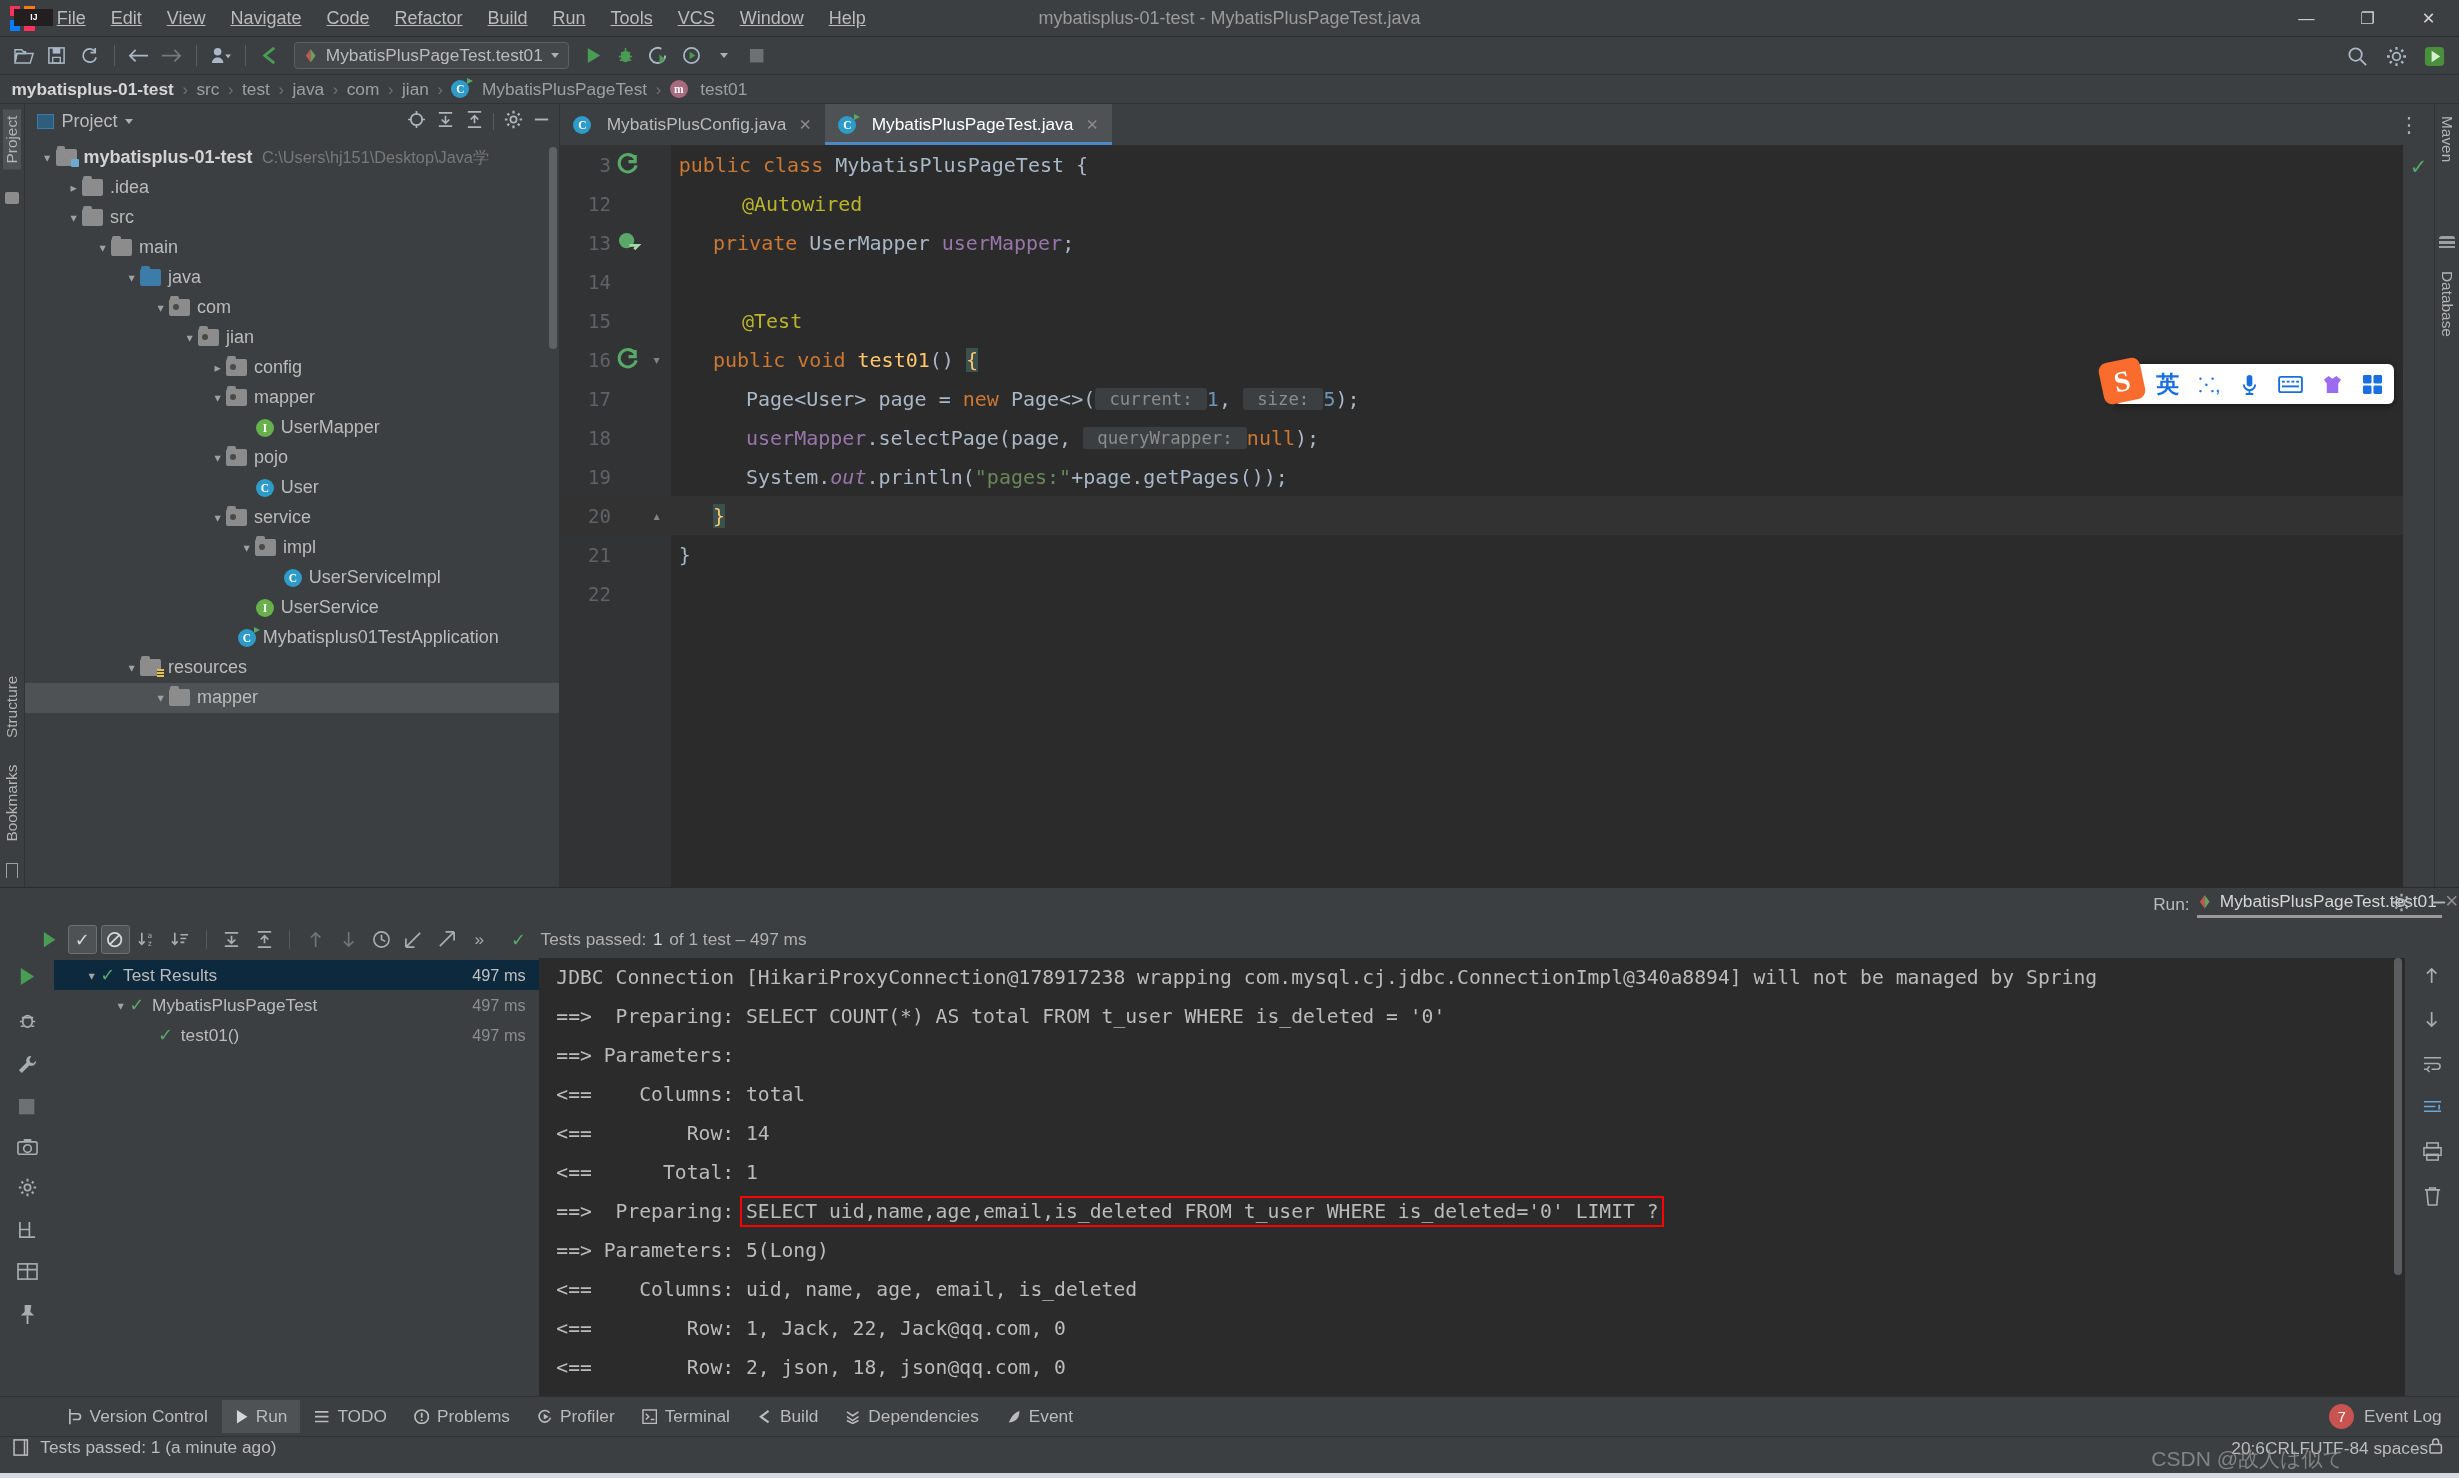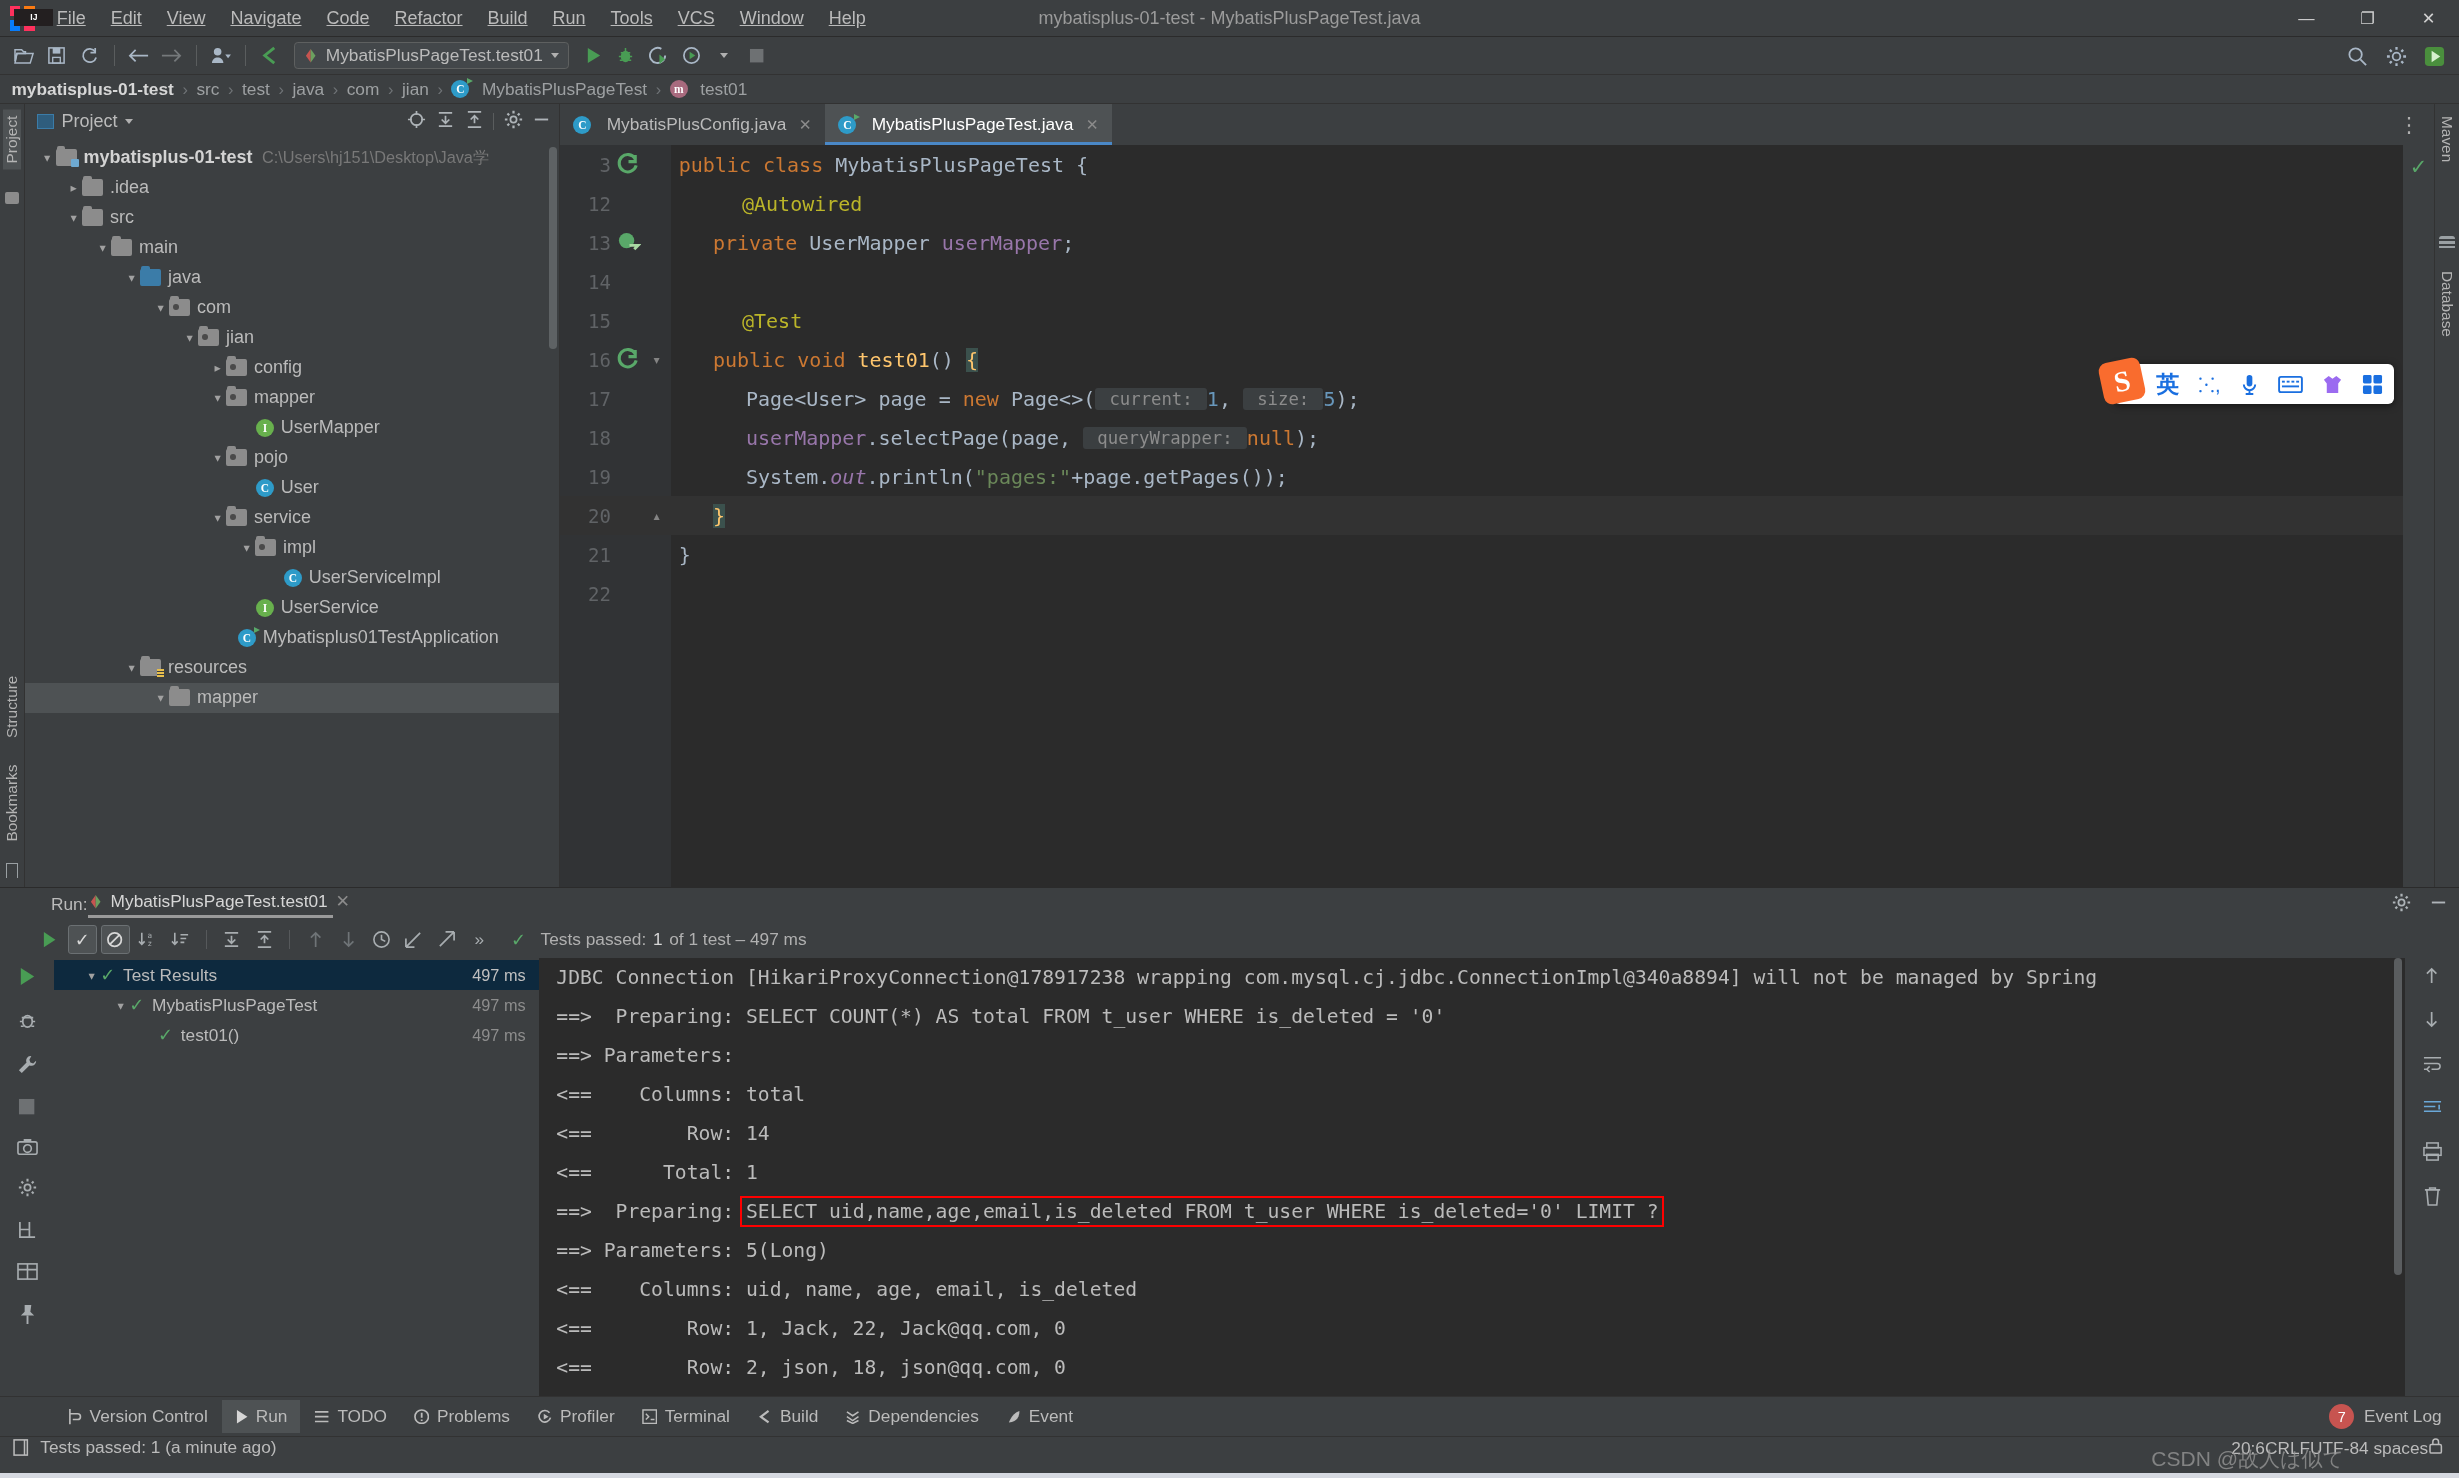--- a/index.html
+++ b/index.html
@@ -136,21 +136,21 @@
   }
   .sogou {
     position:absolute; left:-13.4px; top:-3.8px; width:42px; height:42px; background:#f96c2e; border-radius:8.6px;
     transform: rotate(-12deg); color:#fff; font-size:29px; font-weight:bold; display:flex;
     align-items:center; justify-content:center; font-family:"Liberation Serif", serif;
   }
   .ime-i { color:#1a6fe0; font-size:20px; display:flex; align-items:center; }
 
   
   .runpanel { height: 509px; background:#3c3f41; display:flex; flex-direction:column; flex:none; border-top:1px solid #2b2b2b; }
-  .run-head { height:33px; display:flex; align-items:center; padding-left:51px; gap:0; position:relative; }
+  .run-head { height:33px; display:flex; align-items:center; padding-left:32px; gap:7px; position:relative;justify-content:flex-end; }
   .run-head .lbl { color:#bbbbbb; font-size:17.3px; }
   .run-tab { display:flex; align-items:center; gap:7.7px; color:#d6d6d6; font-size:17.3px; position:relative; padding-bottom:5.8px; }
   .run-tab::after { content:''; position:absolute; left:0; right:17.3px; bottom:0; height:2.9px; background:#9a9a9a; }
   .run-head-right { position:absolute; right:11.5px; display:flex; align-items:center; gap:17.3px; color:#b0b0b0; }
 
   .run-toolbar { height:37px; display:flex; align-items:center; gap:3.8px; padding-left:35px; }
   .rt { width:29px;height:29px;display:flex;align-items:center;justify-content:center;color:#a8adb0; }
   .rt.on { background:#4e5254; border:1px solid #6b7073; border-radius:2.9px; }
   .rt.dim { color:#6f7477; }
   .rsep { width:1px;height:19px;background:#56595b;margin:0 6.7px; }

